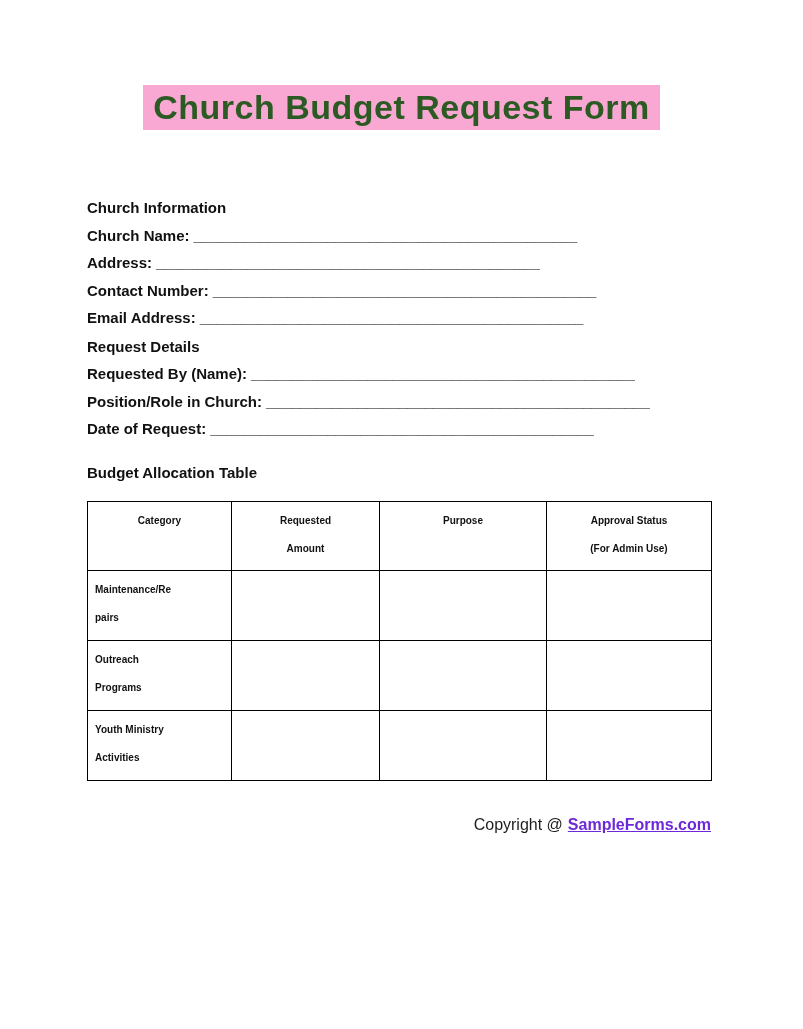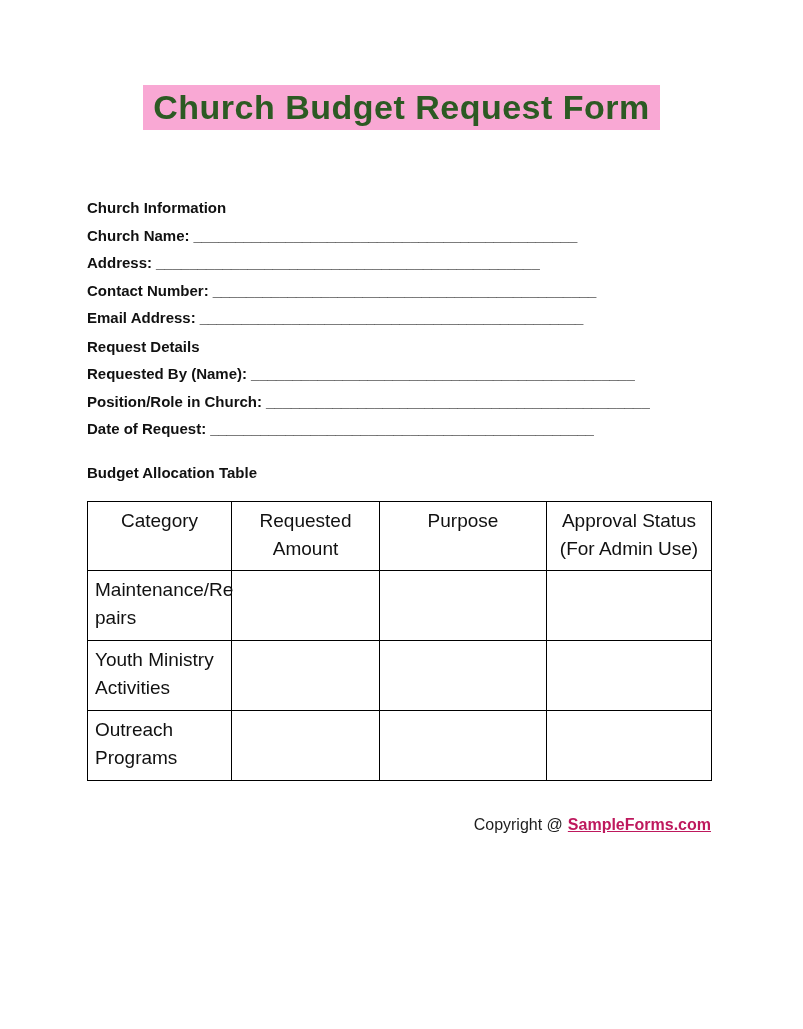--- a/index.html
+++ b/index.html
@@ -52,22 +52,22 @@
     table-layout: fixed;
     border-collapse: collapse;
   }
   col.c1 { width: 144px; }
   col.c2 { width: 148px; }
   col.c3 { width: 167px; }
   col.c4 { width: 165px; }
   th, td {
     border: 1.5px solid #000000;
     box-sizing: border-box;
-    font-size: 19px;
-    font-weight: normal;
+    font-size: 10px;
+    font-weight: bold;
     line-height: 27.5px;
     vertical-align: top;
     white-space: pre-line;
     margin-top: 12px;
   }
   th {
     height: 69px;
     padding: 5px 4px 0 4px;
     text-align: center;
   }
@@ -78,21 +78,21 @@
   }
   .footer {
     margin-top: 33px;
     width: 624px;
     text-align: right;
     font-size: 16px;
     line-height: 22px;
     color: #1d1d1d;
   }
   .footer .link {
-    color: #be185d;
+    color: #6d28d9;
     font-weight: bold;
     text-decoration: underline;
     margin-left: 5px;
   }
 </style>
 </head>
 <body>
 
 <div class="page">
 
@@ -152,29 +152,29 @@
       </thead>
       <tbody>
         <tr>
           <td>Maintenance/Re
 pairs</td>
           <td></td>
           <td></td>
           <td></td>
         </tr>
         <tr>
-          <td>Youth Ministry
-Activities</td>
+          <td>Outreach
+Programs</td>
           <td></td>
           <td></td>
           <td></td>
         </tr>
         <tr>
-          <td>Outreach
-Programs</td>
+          <td>Youth Ministry
+Activities</td>
           <td></td>
           <td></td>
           <td></td>
         </tr>
       </tbody>
     </table>
 
     <div class="footer">
       <span>Copyright @</span><a href="#" class="link">SampleForms.com</a>
     </div>

